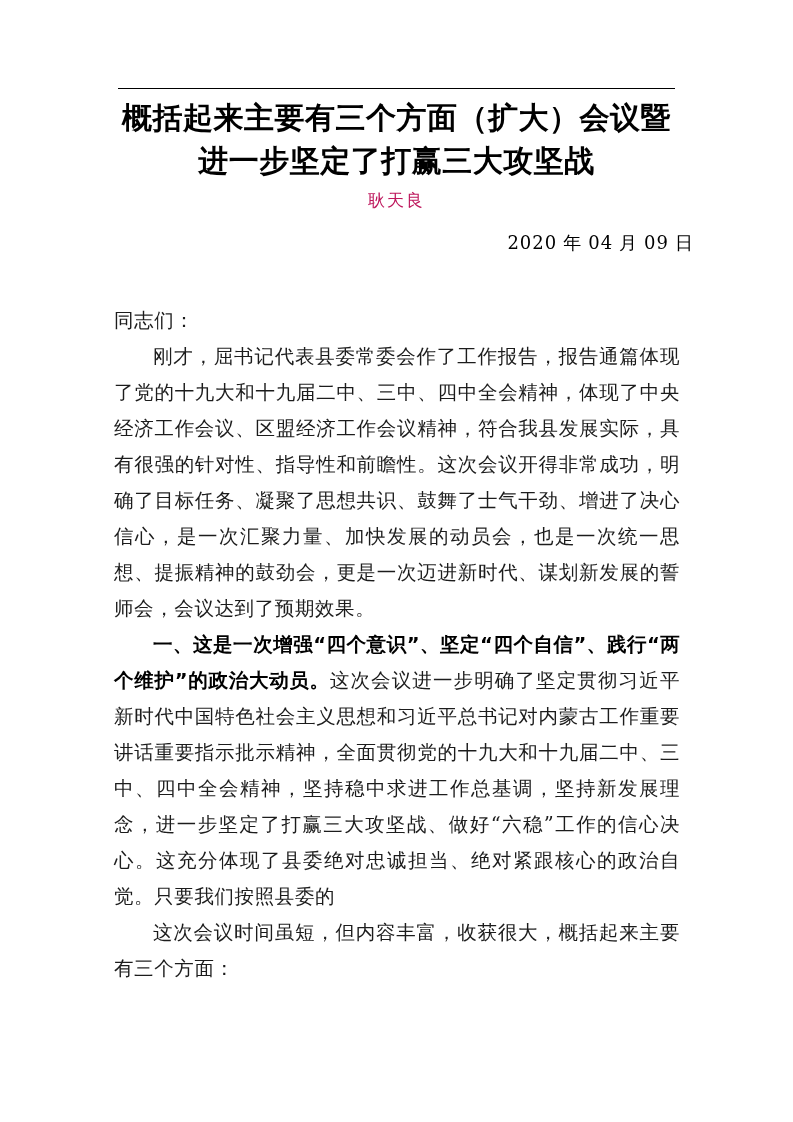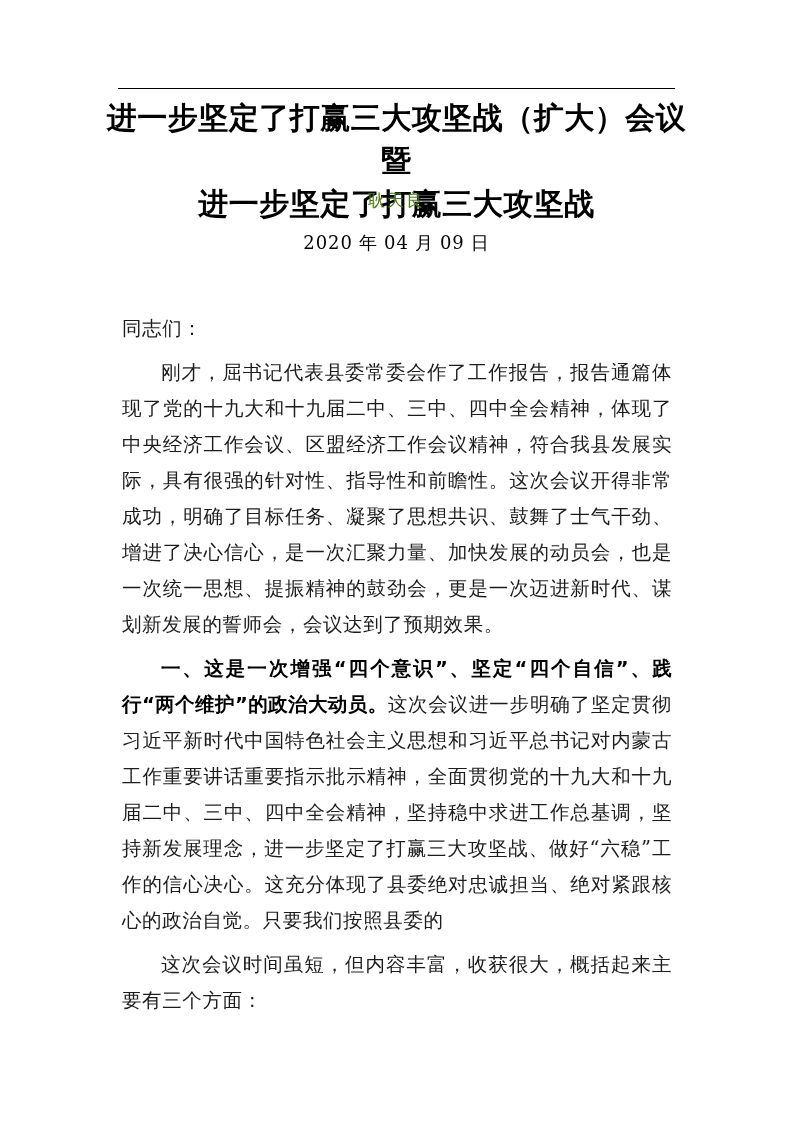--- a/index.html
+++ b/index.html
@@ -43,31 +43,31 @@
 
   
   .doc-author {
     position: absolute;
     left: 96px;
     top: 189px;
     width: 601px;
     text-align: center;
     font-family: "DejaVu Serif", "Liberation Serif", serif;
     font-size: 17px;
-    color: #4d7c0f;
+    color: #be185d;
     letter-spacing: 2px;
   }
 
   
   .doc-date {
     position: absolute;
     left: 96px;
     top: 231px;
     width: 601px;
-    text-align: center;
+    text-align: right;
     font-family: "DejaVu Serif", "Liberation Serif", serif;
     font-size: 18px;
     color: #000000;
     letter-spacing: 1px;
   }
   .doc-date .seg { margin: 0 3px; }
 
   
   .doc-body {
     position: absolute;
@@ -75,42 +75,42 @@
     top: 303px;
     width: 566px;
     font-family: "DejaVu Serif", "Liberation Serif", serif;
     font-size: 19.5px;
     line-height: 36px;
     color: #1c1c1c;
     text-align: justify;
     text-justify: inter-character;
   }
   .doc-body p {
-    margin: 8px;
+    margin: 0;
     letter-spacing: 0.6px;
   }
   .doc-body p.indent {
     text-indent: 2em;
   }
   .doc-body .lead-bold {
     font-family: "DejaVu Sans", "Liberation Sans", sans-serif;
     font-weight: bold;
     color: #000000;
     letter-spacing: 0.2px;
   }
 </style>
 </head>
 <body>
 
 <div class="page">
 
   <div class="header-rule"></div>
 
   <div class="doc-title">
-    <div>进一步坚定了打赢三大攻坚战（扩大）会议暨</div>
+    <div>概括起来主要有三个方面（扩大）会议暨</div>
     <div>进一步坚定了打赢三大攻坚战</div>
   </div>
 
   <div class="doc-author">耿天良</div>
 
   <div class="doc-date">
     <span class="seg">2020</span><span class="seg">年</span><span class="seg">04</span><span class="seg">月</span><span class="seg">09</span><span class="seg">日</span>
   </div>
 
   <div class="doc-body">

